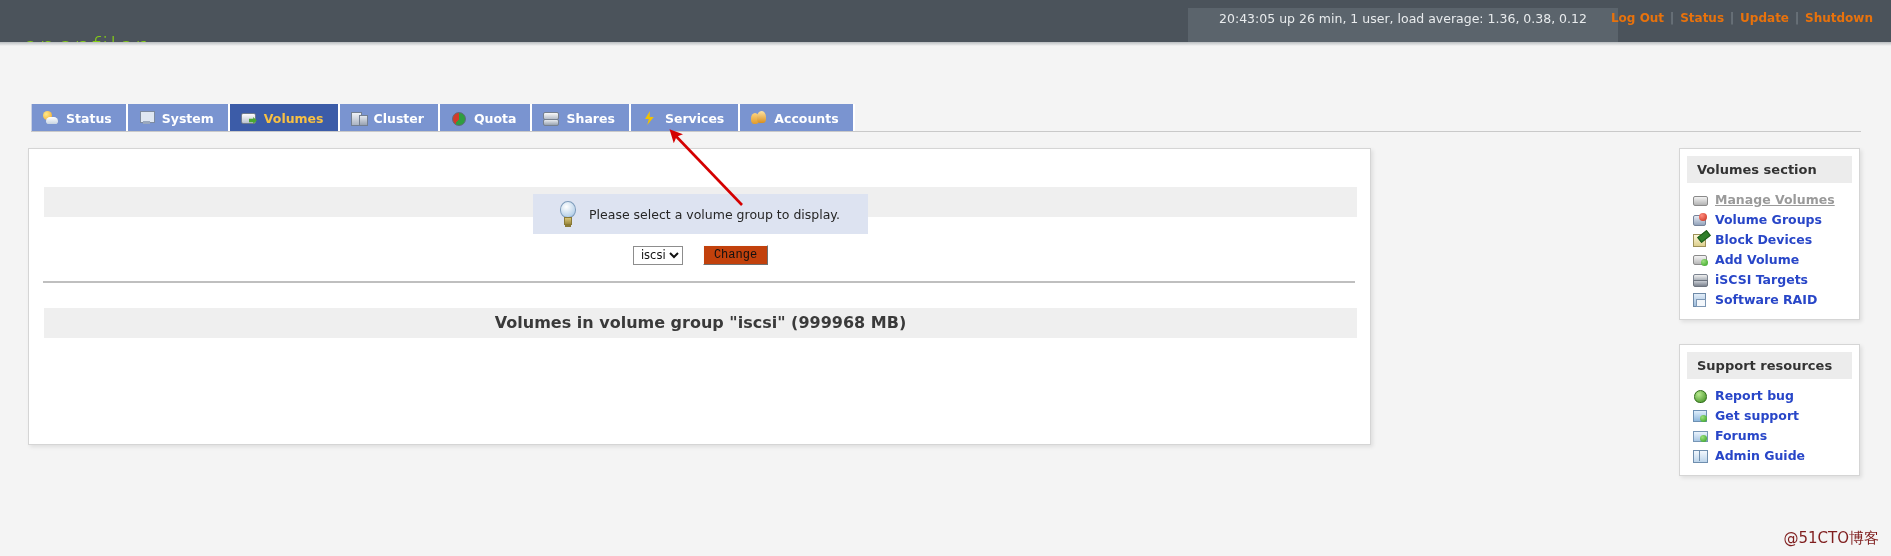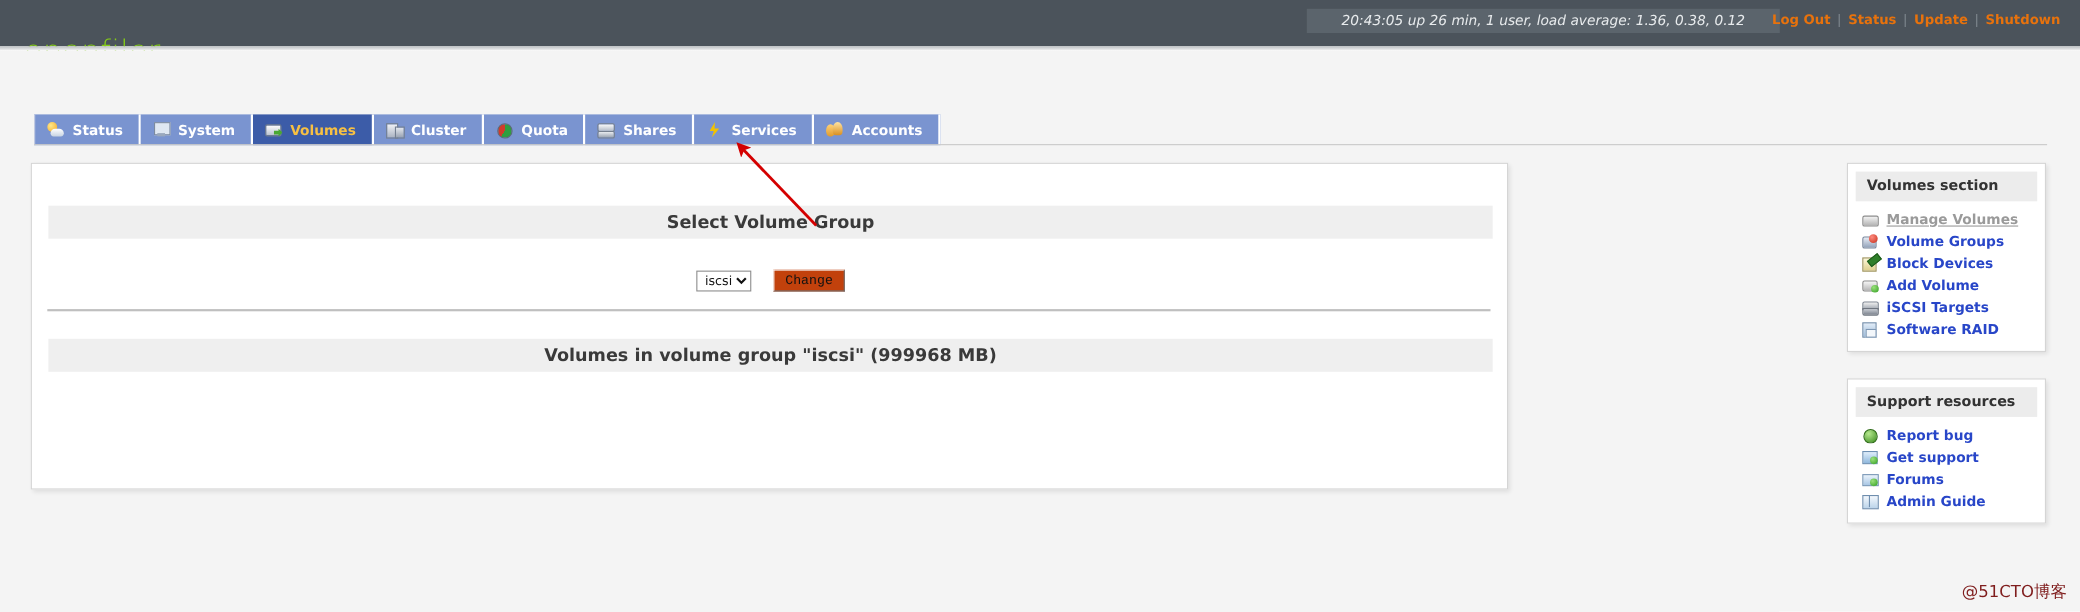--- a/index.html
+++ b/index.html
@@ -21,28 +21,27 @@
     position: absolute; left: 22px; top: 3px;
     font-size: 27px;
     font-weight: 300;
     color: #84cc16;
     letter-spacing: 0.5px;
     font-family: "DejaVu Sans", "Liberation Sans", sans-serif;
     margin-top: 28px;
   }
   .uptime-box {
     position: absolute; left: 1188px; top: 8px;
-    width: 430px; height: 22px;
+    width: 430px; height: 38px;
     background: #5b646c;
     color: #e8ebed;
     font-size: 12.5px;
     line-height: 22px;
     text-align: center;
     white-space: nowrap;
-    font-style: italic;
   }
   .toplinks {
     position: absolute; right: 12px; top: 11px;
     font-size: 12px;
     font-weight: bold;
     white-space: nowrap;
     color: #9aa3aa;
   }
   .toplinks a {
     color: #e8720c;
@@ -346,20 +345,28 @@
     <span class="tab-ico ic-accounts"></span>
     <span>Accounts</span>
   </div>
 </div>
 <div class="tabs-underline"></div>
 
 <div class="main-panel">
 
   <div class="section-head head-select">Select Volume Group</div>
 
+  <div class="infobox">
+    <span class="bulb">
+      <span class="glass"></span>
+        <span class="base"></span>
+        <span class="tip"></span>
+    </span>
+    <span class="infobox-text">Please select a volume group to display.</span>
+  </div>
 
   <div class="form-row">
     <select class="vg-select">
       <option>iscsi</option>
     </select>
     <button class="change-btn">Change</button>
   </div>
 
   <div class="divider"></div>
 

